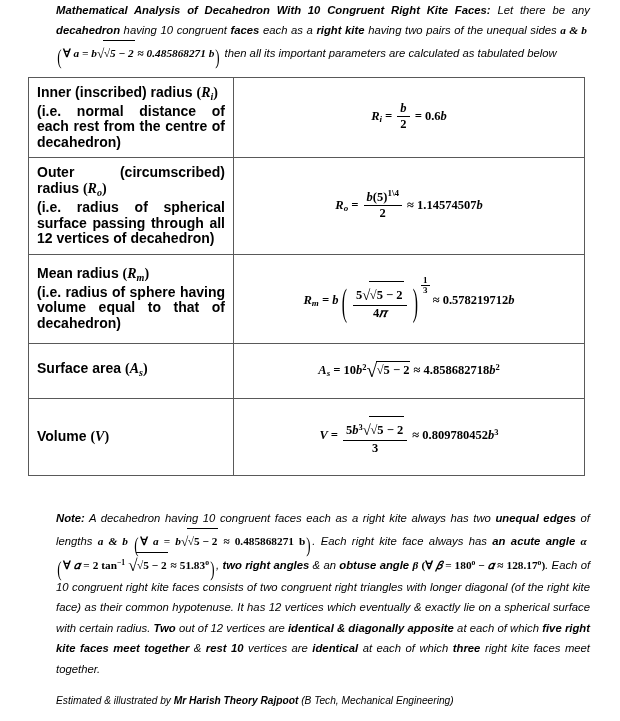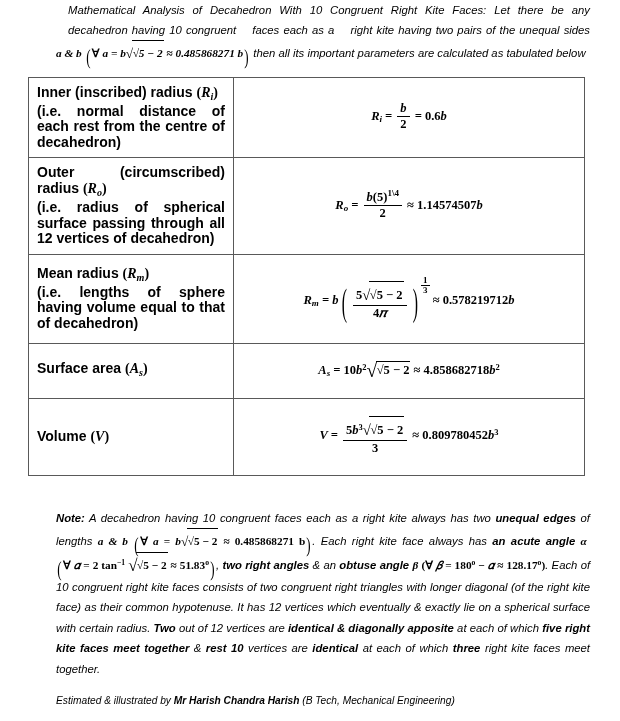--- a/index.html
+++ b/index.html
@@ -36,21 +36,21 @@
 
   
   .intro {
     font-style: italic;
     font-size: 11.3px;
     line-height: 20px;
     text-align: justify;
     margin: 0 0 0 28px;
     padding-right: 2px;
   }
-  .intro b { font-weight: normal; margin-left: 12px; }
+  .intro b { font-weight: bold; }
 
   
   .m {
     font-family: "Liberation Serif", serif;
     font-style: italic;
     font-weight: bold;
     white-space: nowrap;
   }
   .mr { font-style: normal; }
   .sub {
@@ -185,21 +185,21 @@
           <span class="lbl-note">(i.e. radius of spherical surface passing through all 12 vertices of decahedron)</span>
         </td>
         <td class="formula-cell">
           <span class="m"><span style="font-style:italic">R</span><span class="sub">o</span> = <span class="frac"><span class="num">b<span class="mr">(5)</span><span class="sup sfrac mr">1<span class="slash">\</span>4</span></span><span class="den mr">2</span></span> <span class="mr">≈</span> <span class="mr">1.14574507</span><span style="font-style:italic">b</span></span>
         </td>
       </tr>
 
       <tr class="row-rm">
         <td class="label-cell">
           <span class="lbl-main">Mean radius&nbsp;<span class="m mr">(<span style="font-style:italic">R</span><span class="sub">m</span>)</span></span>
-          <span class="lbl-note">(i.e. lengths of sphere having volume equal to that of decahedron)</span>
+          <span class="lbl-note">(i.e. radius of sphere having volume equal to that of decahedron)</span>
         </td>
         <td class="formula-cell">
           <span class="m"><span style="font-style:italic">R</span><span class="sub">m</span> = <span style="font-style:italic">b</span><span class="paren-big" style="font-size:3.0em;vertical-align:-0.30em;transform:scaleX(0.42)">(</span><span class="frac" style="top:0"><span class="num"><span class="mr">5</span><span class="rad"><span class="sign mr">√</span><span class="arg"><span class="mr">√5 − 2</span></span></span></span><span class="den"><span class="mr">4</span>𝜋</span></span><span class="paren-big" style="font-size:3.0em;vertical-align:-0.30em;transform:scaleX(0.42)">)</span><span class="sup sfrac mr" style="vertical-align:1.15em"><span style="display:inline-block;text-align:center;line-height:1"><span style="display:block;padding:0 2px">1</span><span style="display:block;border-top:1px solid #000;padding:0 2px">3</span></span></span> <span class="mr">≈</span> <span class="mr">0.578219712</span><span style="font-style:italic">b</span></span>
         </td>
       </tr>
 
       <tr class="row-as">
         <td class="label-cell">
           <span class="lbl-main">Surface area&nbsp;<span class="m mr">(<span style="font-style:italic">A</span><span class="sub">s</span>)</span></span>
         </td>
@@ -215,15 +215,15 @@
         <td class="formula-cell">
           <span class="m"><span style="font-style:italic">V</span> = <span class="frac"><span class="num"><span class="mr">5</span><span style="font-style:italic">b</span><span class="sup mr">3</span><span class="rad"><span class="sign mr">√</span><span class="arg"><span class="mr">√5 − 2</span></span></span></span><span class="den mr">3</span></span> <span class="mr">≈</span> <span class="mr">0.809780452</span><span style="font-style:italic">b</span><span class="sup mr">3</span></span>
         </td>
       </tr>
 
     </tbody>
   </table>
 
   <p class="note"><b>Note:</b><span> A decahedron having 10 congruent faces each as a right kite always has two </span><b>unequal edges</b><span> of lengths </span><span class="m">a &amp; b</span>&nbsp;<span class="m"><span class="paren-big">(</span><span class="mr">∀</span>&nbsp;<span style="font-style:italic">a</span> <span class="mr">=</span> <span style="font-style:italic">b</span><span class="rad"><span class="sign mr">√</span><span class="arg"><span class="mr">√5 − 2</span></span></span> <span class="mr">≈</span> <span class="mr">0.485868271 b</span><span class="paren-big">)</span></span><span>. Each right kite face always has </span><b>an acute angle</b>&nbsp;<span class="m">α</span>&nbsp;<span class="m"><span class="paren-big">(</span><span class="mr">∀</span>&nbsp;<span>𝛼</span> <span class="mr">=</span> <span class="mr">2</span> <span class="mr">tan</span><span class="sup mr">−1</span> <span class="rad"><span class="sign mr" style="font-size:1.5em;vertical-align:-0.12em">√</span><span class="arg"><span class="mr">√5 − 2</span></span></span> <span class="mr">≈</span> <span class="mr">51.83</span><span class="sup mr">o</span><span class="paren-big">)</span></span><span>, </span><b>two right angles</b><span> &amp; an </span><b>obtuse angle</b>&nbsp;<span class="m">β</span>&nbsp;<span class="m"><span class="mr">(</span><span class="mr">∀</span>&nbsp;<span>𝛽</span> <span class="mr">=</span> <span class="mr">180</span><span class="sup mr">o</span> <span class="mr">−</span> <span>𝛼</span> <span class="mr">≈</span> <span class="mr">128.17</span><span class="sup mr">o</span><span class="mr">)</span></span><span>. Each of 10 congruent right kite faces consists of two congruent right triangles with longer diagonal (of the right kite face) as their common hypotenuse. It has 12 vertices which eventually &amp; exactly lie on a spherical surface with certain radius. </span><b>Two</b><span> out of 12 vertices are </span><b>identical &amp; diagonally apposite</b><span> at each of which </span><b>five right kite faces meet together</b><span> &amp; </span><b>rest 10</b><span> vertices are </span><b>identical</b><span> at each of which </span><b>three</b><span> right kite faces meet together.</span></p>
 
-  <div class="credit"><span>Estimated &amp; illustrated by </span><b>Mr Harish Chandra Harish</b><span> (B Tech, Mechanical Engineering)</span></div>
+  <div class="credit"><span>Estimated &amp; illustrated by </span><b>Mr Harish Theory Rajpoot</b><span> (B Tech, Mechanical Engineering)</span></div>
 
 </div>
 
 </body></html>

